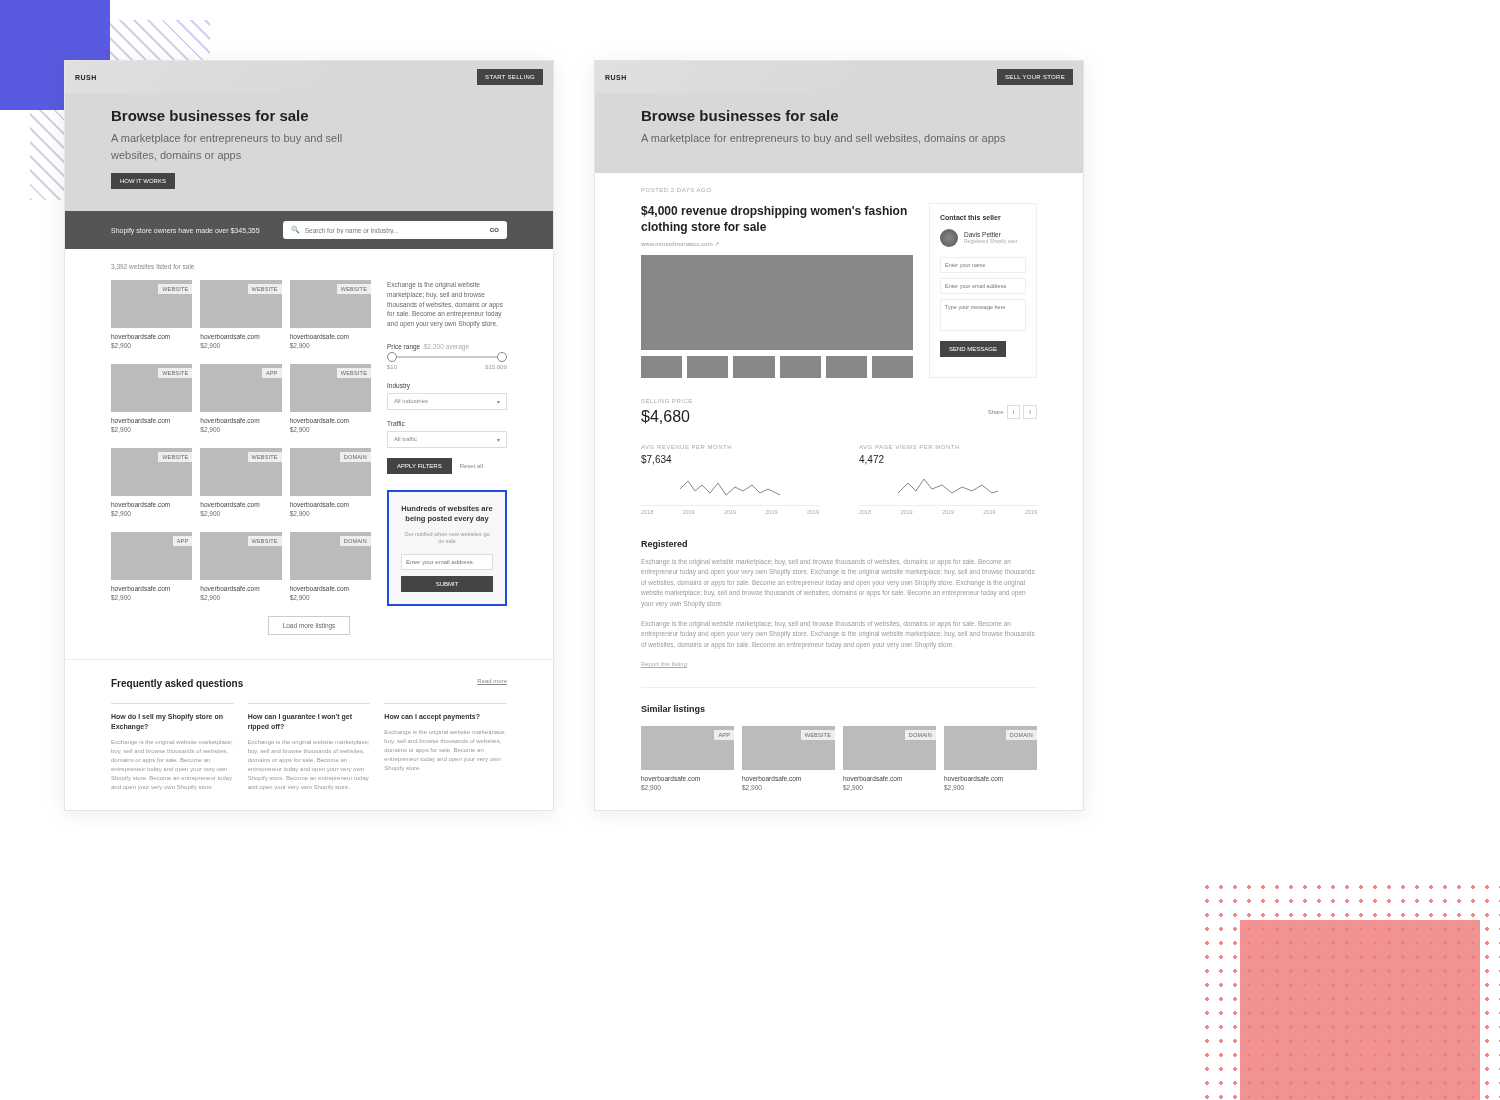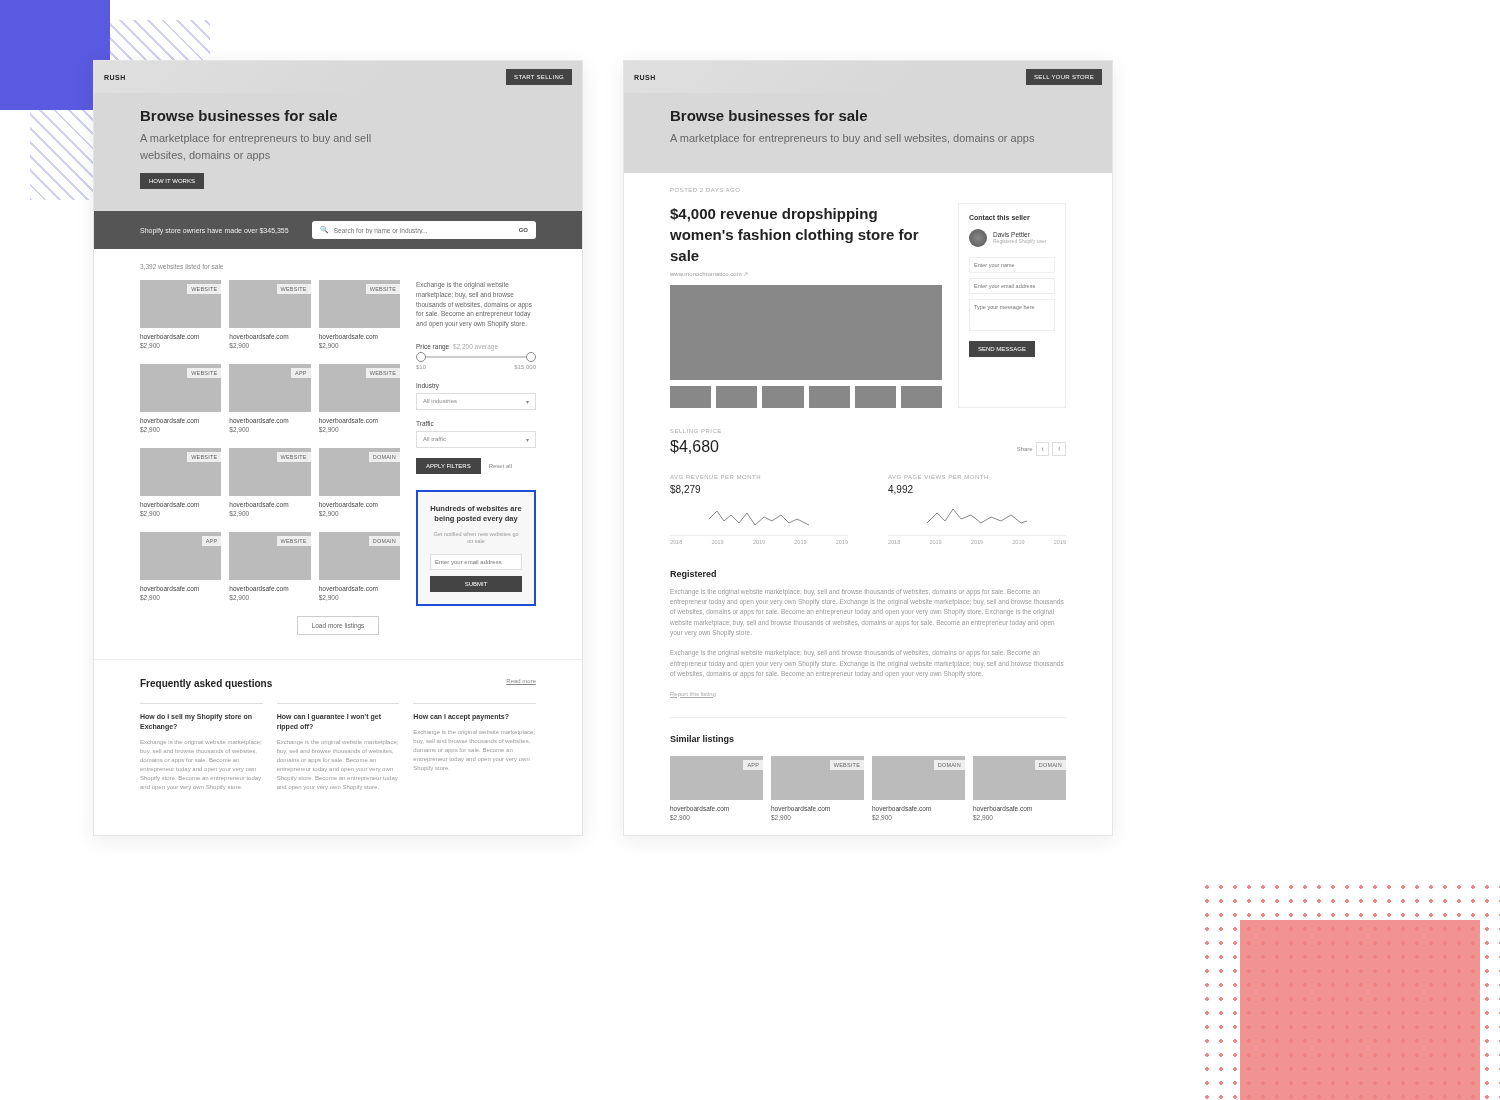--- a/index.html
+++ b/index.html
@@ -1,21 +1,21 @@
 <!DOCTYPE html>
 <html><head>
 <meta charset="utf-8">
 <style>
 *{box-sizing:border-box;margin:0;padding:0;font-family:-apple-system,BlinkMacSystemFont,sans-serif}
 body{background:#fff;width:1500px;height:1100px;position:relative;overflow:hidden}
 .bg-square{position:absolute;top:0;left:0;width:110px;height:110px;background:#5a5ae0;z-index:1}
 .bg-hatch{position:absolute;top:20px;left:30px;width:180px;height:180px;z-index:0;background:repeating-linear-gradient(45deg,#d0d0f0 0 2px,transparent 2px 10px)}
 .bg-dots{position:absolute;bottom:0;right:0;width:300px;height:220px;background-image:radial-gradient(#e88 2px,transparent 2px);background-size:14px 14px;z-index:0}
 .bg-coral{position:absolute;bottom:0;right:20px;width:240px;height:180px;background:#f08080;z-index:1;opacity:.85}
-.stage{position:relative;z-index:2;display:flex;gap:40px;padding:60px 130px 0 93px}
+.stage{position:relative;z-index:2;display:flex;gap:40px;padding:60px 130px 0 64px}
 .mock{width:490px;background:#fff;border:1px solid #e5e5e5;box-shadow:0 4px 20px rgba(0,0,0,.08);font-size:7px;color:#555}
 .hdr{background:#d8d8d8;padding:8px 10px;display:flex;justify-content:space-between;align-items:center;position:relative;overflow:hidden}
 .hdr::before{content:"";position:absolute;inset:0;background:linear-gradient(135deg,rgba(255,255,255,.2) 0,transparent 60%)}
 .brand{font-weight:900;font-size:7px;letter-spacing:.5px;color:#222;position:relative}
 .btn-dark{background:#444;color:#fff;padding:5px 8px;font-size:6px;letter-spacing:.3px;position:relative;cursor:pointer}
 .hero{background:#d8d8d8;padding:14px 46px 22px}
 .hero h1{font-size:15px;font-weight:700;color:#222;margin-bottom:6px}
 .hero p{font-size:11px;color:#666;line-height:1.5;max-width:260px}
 .btn-sm{background:#444;color:#fff;padding:5px 9px;font-size:6px;display:inline-block;margin-top:10px;cursor:pointer}
 .searchbar{background:#555;padding:10px 46px;display:flex;align-items:center;gap:12px}
@@ -53,34 +53,34 @@
 .faqhdr h2{font-size:10px;color:#222}
 .faqhdr a{font-size:6px;color:#888;text-decoration:underline;cursor:pointer}
 .faqcols{display:flex;gap:14px}
 .faqcol{flex:1;border-top:1px solid #ddd;padding-top:8px}
 .faqcol h5{font-size:7px;color:#333;margin-bottom:6px;line-height:1.4}
 .faqcol p{font-size:6px;color:#999;line-height:1.5}
 
 .posted{font-size:6px;color:#aaa;letter-spacing:.5px;margin-bottom:10px;text-transform:uppercase}
 .detail{display:flex;gap:16px}
 .dmain{flex:1}
-.dmain h3{font-size:15px;color:#222;margin-bottom:4px;line-height:1.4}
+.dmain h3{font-size:12px;color:#222;margin-bottom:4px;line-height:1.4}
 .dmain .url{font-size:6px;color:#999;margin-bottom:8px}
 .bigimg{background:#888;height:95px;margin-bottom:6px}
 .thumbs{display:flex;gap:5px}
 .thumbs div{flex:1;height:22px;background:#888}
 .contact{width:108px;border:1px solid #eee;padding:10px}
 .contact h5{font-size:7px;color:#333;margin-bottom:8px}
 .seller{display:flex;gap:6px;align-items:center;margin-bottom:10px}
 .avatar{width:18px;height:18px;border-radius:50%;background:radial-gradient(#888,#555)}
 .sname{font-size:6.5px;color:#333}
 .srole{font-size:5px;color:#aaa}
 .contact input,.contact textarea{width:100%;border:1px solid #eee;padding:4px;font-size:5.5px;margin-bottom:5px;font-family:inherit;resize:none}
 .contact textarea{height:32px}
-.price-sec{margin-top:20px;display:flex;justify-content:space-between;align-items:flex-end}
+.price-sec{margin-top:20px;display:flex;justify-content:space-between;align-items:center}
 .plabel{font-size:6px;color:#aaa;letter-spacing:.5px;text-transform:uppercase;margin-bottom:4px}
 .bigprice{font-size:16px;color:#222;font-weight:500}
 .share{display:flex;gap:3px;align-items:center;font-size:6px;color:#888}
 .share .sbox{border:1px solid #ddd;padding:3px 5px;cursor:pointer}
 .stats{display:flex;gap:40px;margin-top:18px}
 .stat{flex:1}
 .stat .sv{font-size:10px;color:#222;margin:3px 0 6px}
 .spark{height:30px;position:relative}
 .spark svg{width:100%;height:100%}
 .xaxis{display:flex;justify-content:space-between;font-size:5.5px;color:#aaa;margin-top:4px;border-top:1px solid #eee;padding-top:3px}
@@ -312,35 +312,35 @@
       </div>
       <div class="share">
         <span>Share</span>
         <span class="sbox">t</span>
         <span class="sbox">f</span>
       </div>
     </div>
     <div class="stats">
       <div class="stat">
         <div class="plabel">AVG REVENUE PER MONTH</div>
-        <div class="sv">$8,279</div>
+        <div class="sv">$7,634</div>
         <div class="spark"><svg viewBox="0 0 100 30">
                 <polyline fill="none" stroke="#888" stroke-width="1" points="0,18 8,10 15,20 22,14 30,22 38,12 46,24 55,16 63,20 72,14 80,22 88,18 100,24"></polyline>
               </svg></div>
         <div class="xaxis" id="xa1">
               <span>2018</span>
               <span>2019</span>
               <span>2019</span>
               <span>2019</span>
               <span>2019</span>
             </div>
       </div>
       <div class="stat">
         <div class="plabel">AVG PAGE VIEWS PER MONTH</div>
-        <div class="sv">4,992</div>
+        <div class="sv">4,472</div>
         <div class="spark"><svg viewBox="0 0 100 30">
                 <polyline fill="none" stroke="#888" stroke-width="1" points="0,22 10,12 18,20 26,8 34,18 44,14 54,22 64,16 74,20 84,14 94,22 100,20"></polyline>
               </svg></div>
         <div class="xaxis" id="xa2">
               <span>2018</span>
               <span>2019</span>
               <span>2019</span>
               <span>2019</span>
               <span>2019</span>
             </div>

